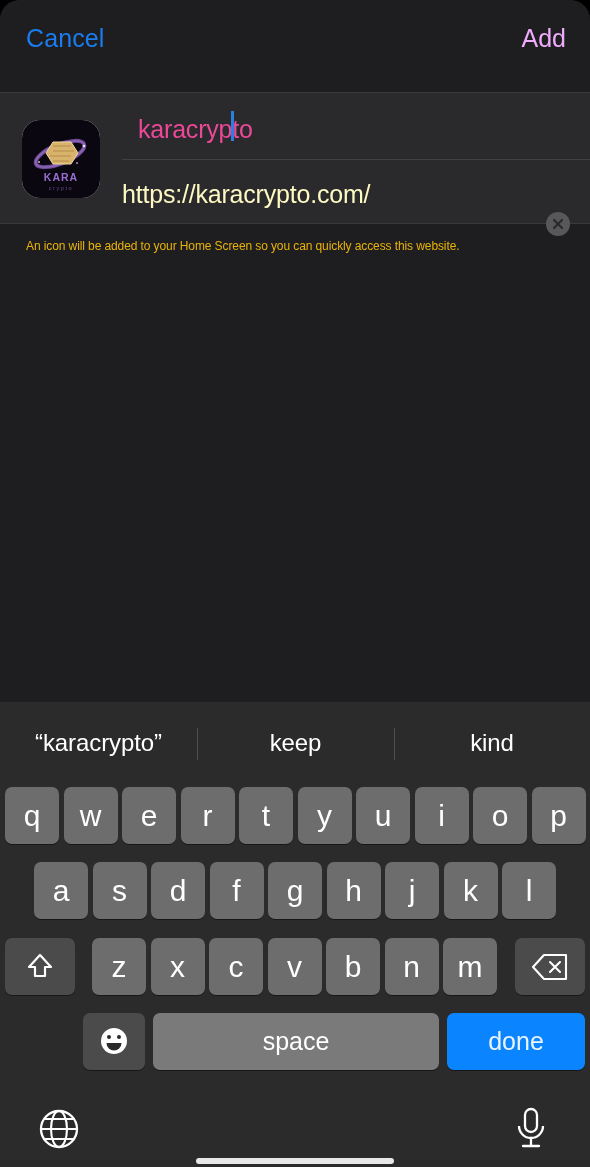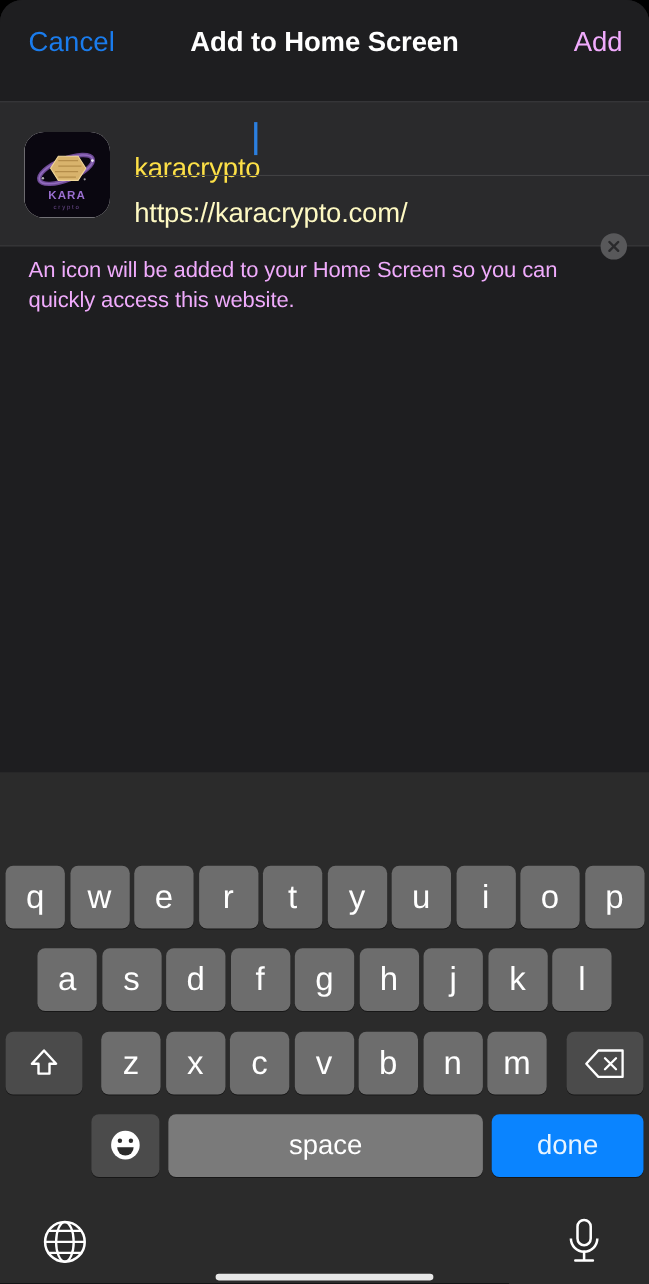--- a/index.html
+++ b/index.html
@@ -67,25 +67,24 @@
     background: #ffffff;
     overflow: hidden;
   }
   .app-icon svg { display: block; }
 
   .field-name {
     position: absolute; left: 122px; top: 0px;
     width: 412px; height: 66px;
   }
   .field-name .value {
-    position: absolute; left: 0; top: 22px;
-    font-size: 25px; color: #fde047;
+    position: absolute; left: 16px; top: 22px;
+    font-size: 25px; color: #ec4899;
     letter-spacing: -0.2px;
     white-space: nowrap;
-    margin-top: 24px;
   }
   .caret {
     position: absolute; top: 18px; left: 109px;
     width: 3px; height: 30px;
     background: #2b7fe0;
   }
   .field-divider {
     position: absolute; left: 122px; top: 66px;
     width: 468px; height: 1px;
     background: #414143;
@@ -106,22 +105,22 @@
     border-radius: 50%;
     background: #58585a;
     cursor: pointer;
   }
   .clear-btn svg { display: block; }
 
   
   .description {
     position: absolute; left: 26px; top: 233px;
     width: 500px;
-    font-size: 20px; line-height: 27px;
-    color: #f0abfc;
+    font-size: 12px; line-height: 27px;
+    color: #eab308;
     letter-spacing: -0.1px;
   }
 
   
   .keyboard {
     position: absolute; left: 0; top: 702px;
     width: 590px; height: 465px;
     background: #2b2b2b;
   }
 
@@ -189,21 +188,20 @@
   }
 </style>
 </head>
 <body>
 
 <div id="screen">
   <div class="sheet">
 
     <div class="navbar">
       <div class="nav-cancel">Cancel</div>
-      <div class="nav-title">Add to Home Screen</div>
       <div class="nav-add">Add</div>
     </div>
 
     <div class="form-card">
 
       <div class="app-icon">
         <svg width="78" height="78" viewBox="0 0 78 78">
           <rect x="0" y="0" width="78" height="78" fill="#0a0710"></rect>
           <ellipse cx="38" cy="34" rx="26" ry="9.5" fill="none" stroke="#6e4a95" stroke-width="4" transform="rotate(-22 38 34)"></ellipse>
           <ellipse cx="38" cy="34" rx="26" ry="9.5" fill="none" stroke="#9a74c8" stroke-width="1.4" transform="rotate(-22 38 34)" opacity="0.8"></ellipse>
@@ -231,20 +229,27 @@
         <svg width="24" height="24" viewBox="0 0 24 24">
           <path d="M8 8 L16 16 M16 8 L8 16" stroke="#2a2a2c" stroke-width="2.2" stroke-linecap="round"></path>
         </svg>
       </div>
     </div>
 
     <div class="description">An icon will be added to your Home Screen so you can quickly access this website.</div>
 
     <div class="keyboard">
 
+      <div class="suggest-bar">
+        <div class="suggest s0">“karacrypto”</div>
+        <div class="sep a"></div>
+        <div class="suggest s1">keep</div>
+        <div class="sep b"></div>
+        <div class="suggest s2">kind</div>
+      </div>
 
       <div id="keys-host">
           <div class="key" style="left: 5px; top: 85px; width: 54px; height: 57px; line-height: 57px;">
             <span class="glyph">q</span>
           </div>
           <div class="key" style="left: 63.5px; top: 85px; width: 54px; height: 57px; line-height: 57px;">
             <span class="glyph">w</span>
           </div>
           <div class="key" style="left: 122px; top: 85px; width: 54px; height: 57px; line-height: 57px;">
             <span class="glyph">e</span>

